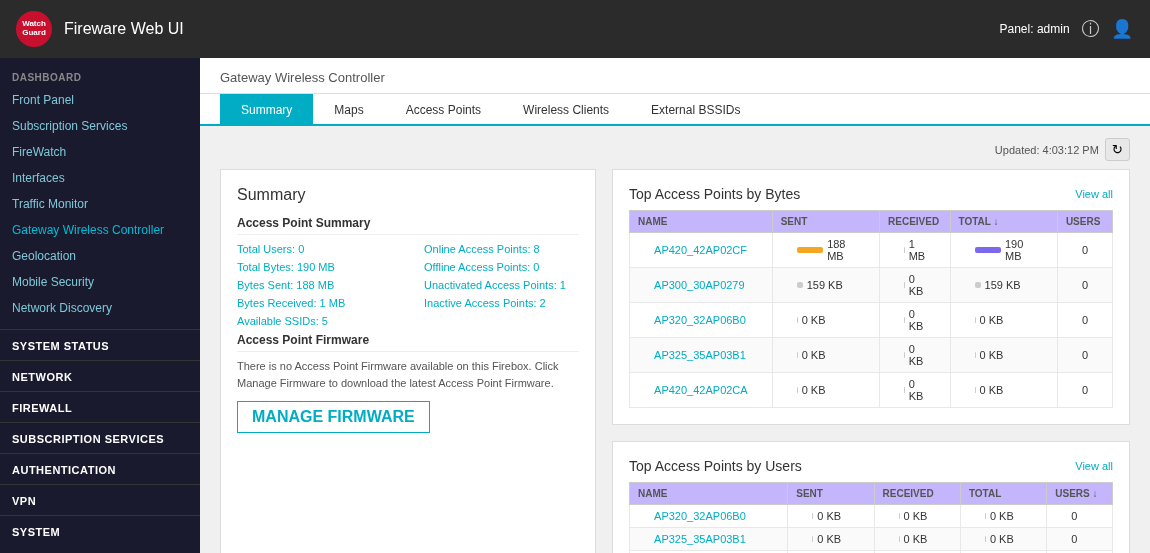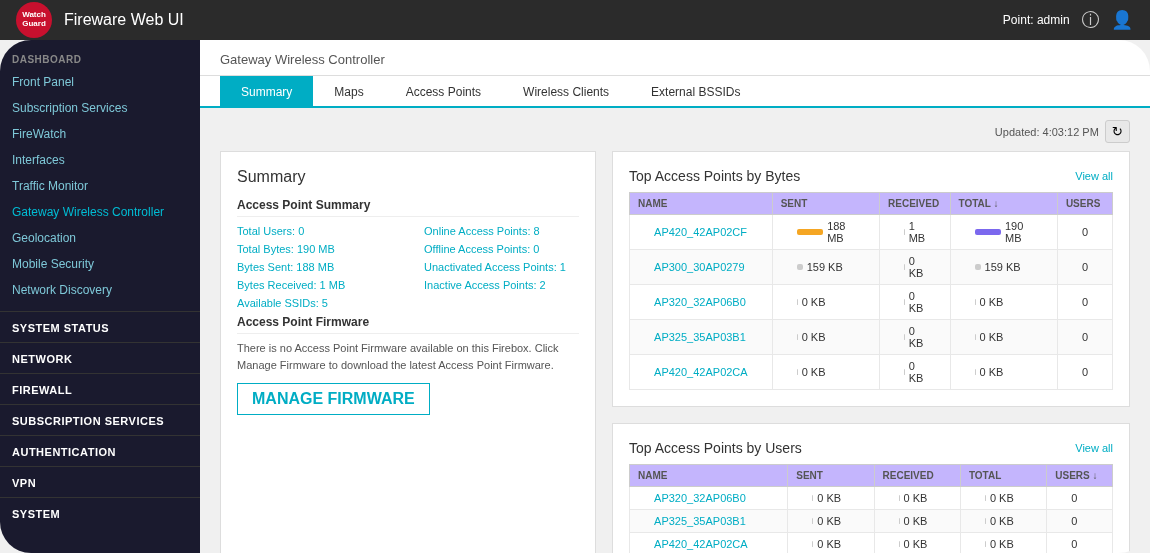--- a/index.html
+++ b/index.html
@@ -1,29 +1,29 @@
 <!DOCTYPE html>
 <html><head>
   <meta charset="utf-8">
   <style>
     * { box-sizing: border-box; margin: 0; padding: 0; }
     body { font-family: Arial, sans-serif; font-size: 12px; background: #f0f0f0; color: #333; display: flex; flex-direction: column; height: 553px; overflow: hidden; }
 
     
-    .header { background: #2b2b2b; height: 40px; display: flex; align-items: center; padding: 0 16px; flex-shrink: 0; }
+    .header { background: #2b2b2b; height: 58px; display: flex; align-items: center; padding: 0 16px; flex-shrink: 0; }
     .header-logo { background: #c8102e; border-radius: 50%; width: 36px; height: 36px; display: flex; align-items: center; justify-content: center; margin-right: 12px; flex-shrink: 0; }
     .header-logo-text { color: white; font-weight: bold; font-size: 10px; text-align: center; line-height: 1.1; }
     .header-title { color: white; font-size: 16px; font-weight: normal; flex: 1; }
     .header-right { display: flex; align-items: center; gap: 12px; color: #ccc; font-size: 12px; }
     .header-user { color: #ccc; }
     .header-user span { color: white; }
     .header-icon { color: #ccc; font-size: 18px; cursor: pointer; }
 
     
-    .main-layout { display: flex; flex: 1; overflow: hidden; border-radius: 31px; }
+    .main-layout { display: flex; flex: 1; overflow: hidden; }
 
     
     .sidebar { width: 200px; background: #1a1a2e; flex-shrink: 0; overflow-y: auto; }
     .sidebar-section { padding: 8px 0 4px 0; }
     .sidebar-section-title { color: #888; font-size: 10px; font-weight: bold; padding: 6px 12px 4px 12px; letter-spacing: 0.5px; text-transform: uppercase; }
     .sidebar-item { padding: 6px 12px; color: #7ec8d8; font-size: 12px; cursor: pointer; text-decoration: none; display: block; }
     .sidebar-item.active { color: #00bcd4; }
     .sidebar-divider { border: none; border-top: 1px solid #333; margin: 4px 0; }
 
     
@@ -77,21 +77,21 @@
 </head>
 <body>
 
 <div class="header">
   <div class="header-logo">
     <div class="header-logo-text" style="font-size:8px; font-weight:bold; color:white;">Watch<br>Guard</div>
   </div>
   <div class="header-title">Fireware Web UI</div>
   <div class="header-right">
     <span class="header-user">
-      <span>Point:</span> <span style="color:white;">admin</span>
+      <span>Panel:</span> <span style="color:white;">admin</span>
     </span>
     <span class="header-icon">ⓘ</span>
     <span class="header-icon">👤</span>
   </div>
 </div>
 
 <div class="main-layout">
 
   <div class="sidebar">
     <div class="sidebar-section">

